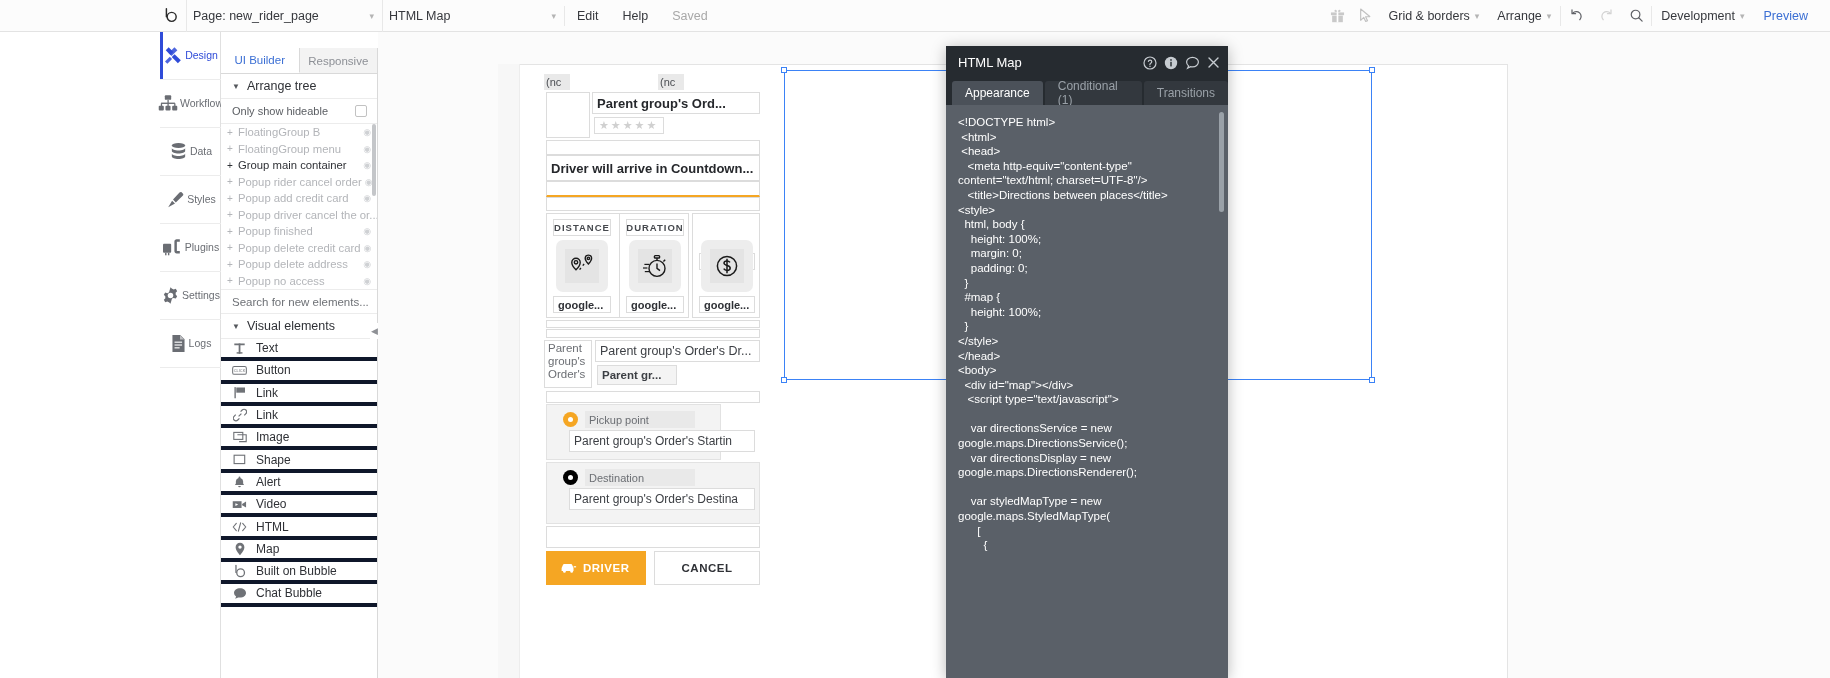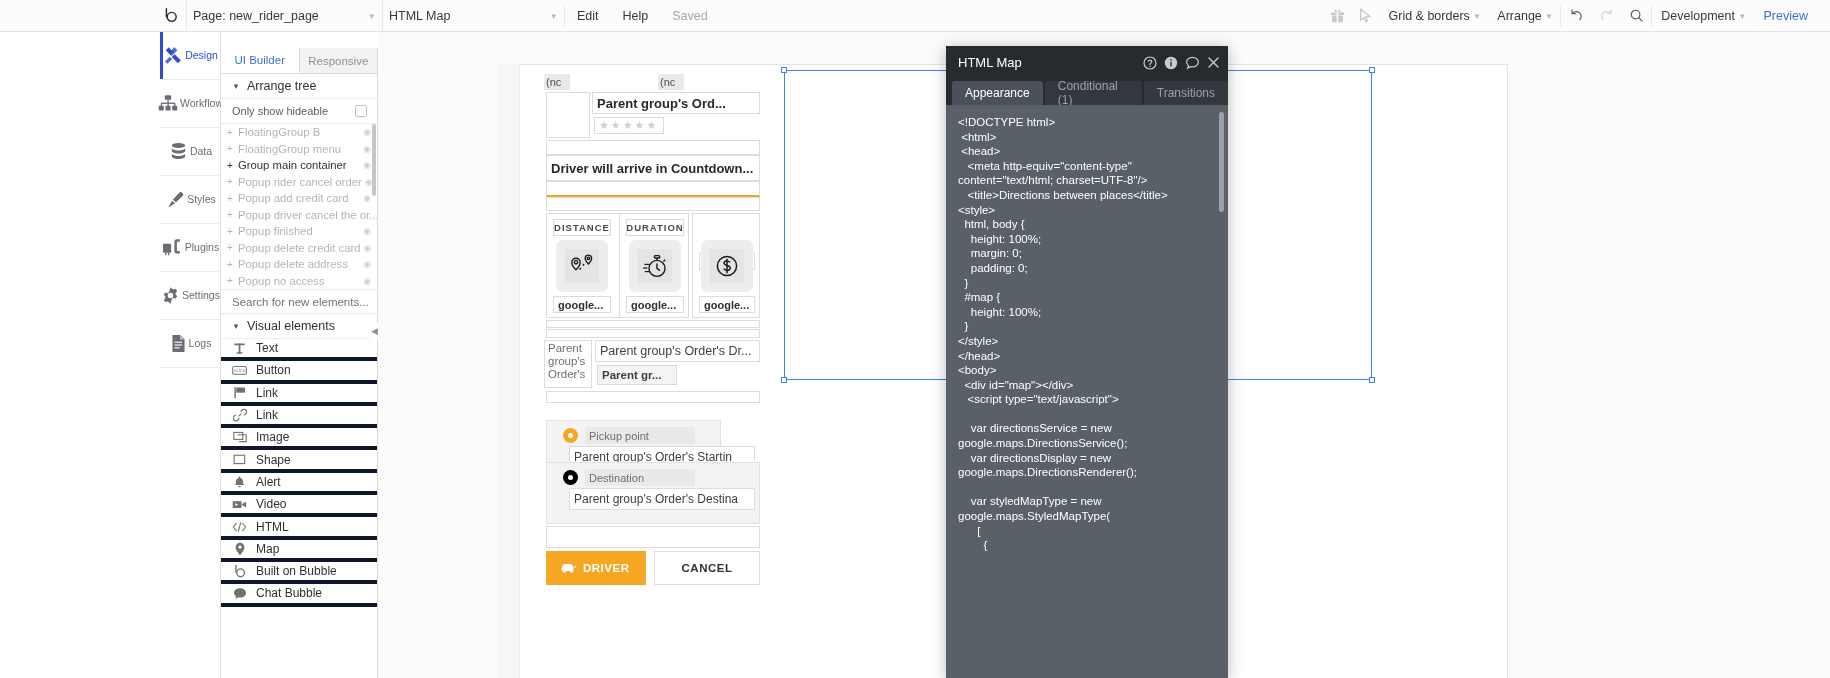--- a/index.html
+++ b/index.html
@@ -716,21 +716,21 @@
     </div>
     <div class="mk mk-bd mk-lbl" style="left:73px; top:274px; width:165px; height:22px;">
       <span style="font-size:12.5px;">Parent group's Order's Dr...</span>
     </div>
     <div class="mk mk-bd mk-lbl" style="left:75px; top:299px; width:80px; height:20px; background:#f4f4f4;">
       <span style="font-weight:bold; font-size:11.5px;">Parent gr...</span>
     </div>
 
     <div class="mk mk-bd" style="left:24px; top:325px; width:214px; height:12px;"></div>
 
-    <div class="mk" style="left:24px; top:354px; width:175px; height:56px; background:#f3f3f3; border:1px solid #e2e2e2;">
+    <div class="mk" style="left:24px; top:338px; width:175px; height:56px; background:#f3f3f3; border:1px solid #e2e2e2;">
       <div class="mk" style="left:16px; top:7px; width:15px; height:15px;">
         <div class="dot-pickup"></div>
       </div>
       <div class="mk mk-lbl" style="left:38px; top:6px; width:110px; height:17px; background:#e9e9e9; color:#6b6e73;">
         <span>Pickup point</span>
       </div>
       <div class="mk mk-bd mk-lbl" style="left:22px; top:25px; width:186px; height:22px; background:#ffffff;">
         <span style="font-size:12px;">Parent group's Order's Startin</span>
       </div>
     </div>

